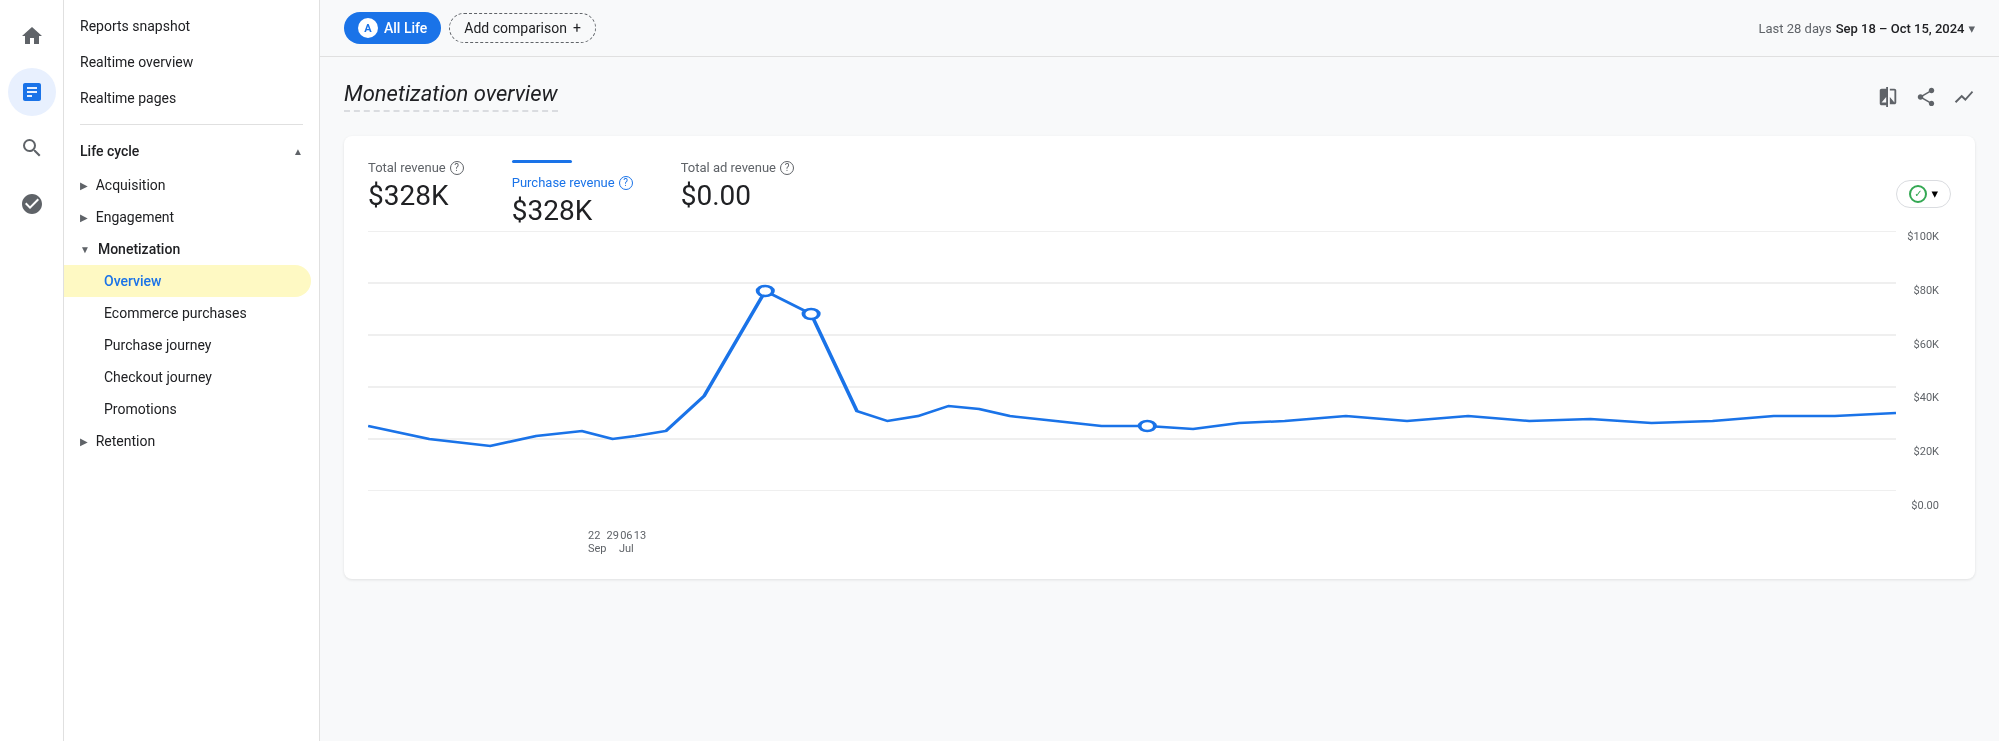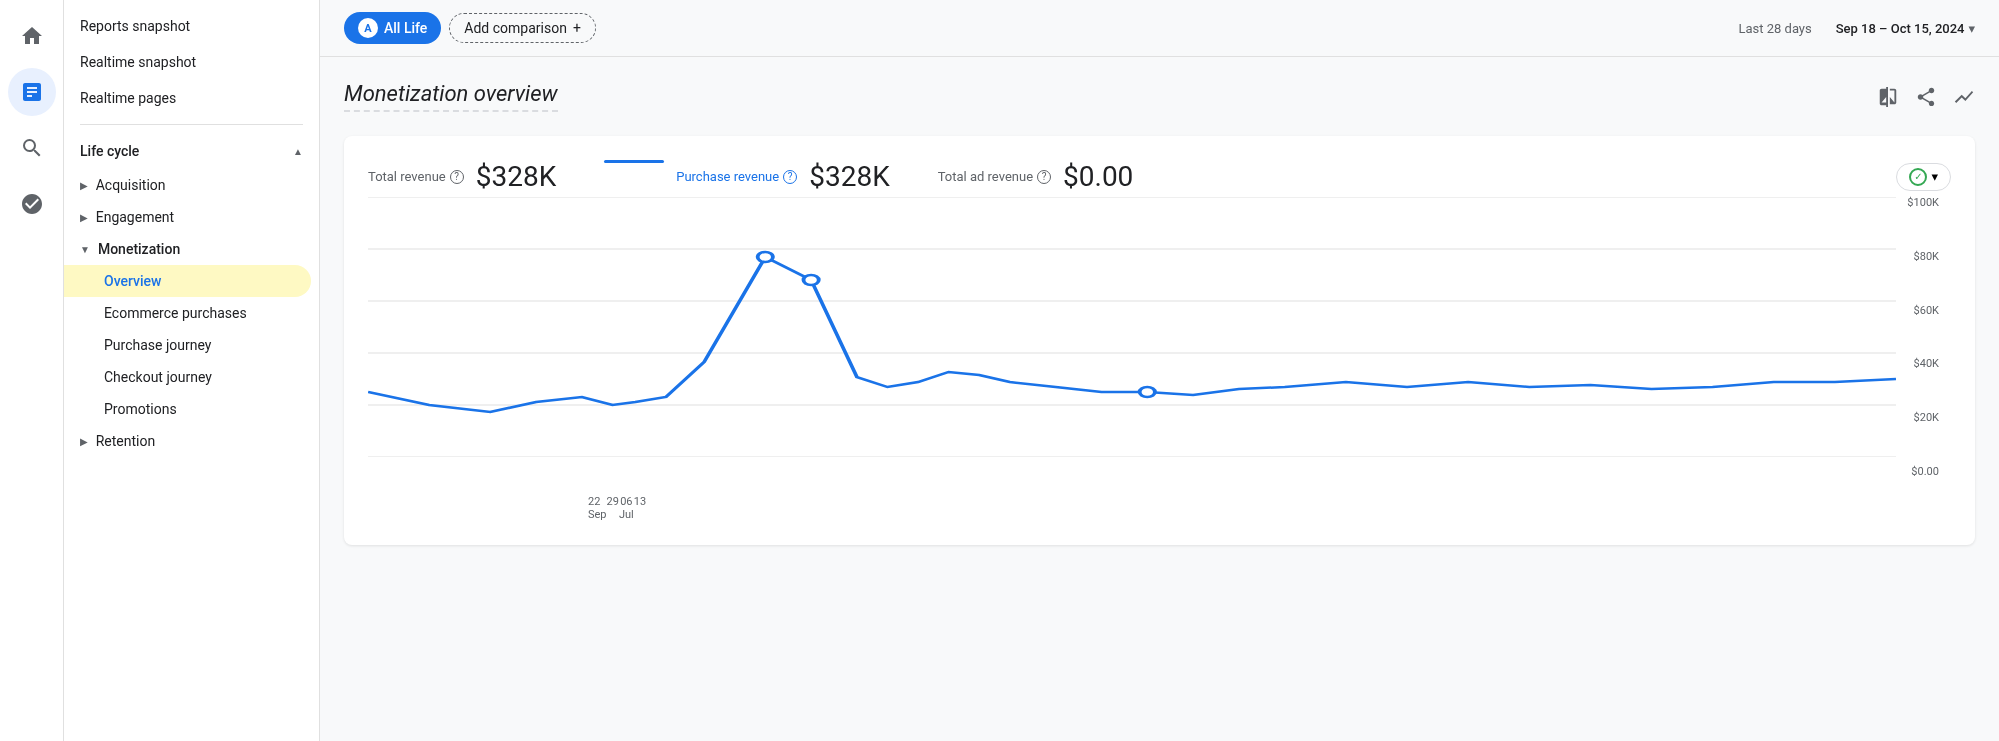--- a/index.html
+++ b/index.html
@@ -149,21 +149,21 @@
       border-radius: 16px;
       padding: 6px 14px;
       font-size: 14px;
       cursor: pointer;
       color: #202124;
       background: transparent;
     }
     .top-bar-right {
       display: flex;
       align-items: center;
-      gap: 24px;
+      gap: 4px;
       font-size: 13px;
       color: #5f6368;
     }
     .date-range {
       display: flex;
       align-items: center;
       gap: 4px;
       cursor: pointer;
     }
     .date-range-label { font-weight: 500; color: #202124; }
@@ -200,21 +200,21 @@
       align-items: center;
     }
 
     
     .chart-card {
       background: #fff;
       border-radius: 8px;
       padding: 24px;
       box-shadow: 0 1px 3px rgba(0,0,0,0.1);
     }
-    .metric-item { display: flex; flex-direction: row; gap: 12px; }
+    .metric-item { display: flex; flex-direction: column; gap: 4px; }
     .metric-label {
       font-size: 13px;
       color: #5f6368;
       display: flex;
       align-items: center;
       gap: 4px;
     }
     .metric-label.active { color: #1a73e8; }
     .metric-value {
       font-size: 28px;
@@ -324,21 +324,21 @@
   </div>
   <div class="icon-bar-item">
     <svg viewBox="0 0 24 24" fill="currentColor">
         <path d="M12 2C6.48 2 2 6.48 2 12s4.48 10 10 10 10-4.48 10-10S17.52 2 12 2zm-2 15l-5-5 1.41-1.41L10 14.17l7.59-7.59L19 8l-9 9z"></path>
       </svg>
   </div>
 </div>
 
 <div class="sidebar">
   <div class="sidebar-top-item">Reports snapshot</div>
-  <div class="sidebar-top-item">Realtime snapshot</div>
+  <div class="sidebar-top-item">Realtime overview</div>
   <div class="sidebar-top-item">Realtime pages</div>
   <hr class="sidebar-divider">
   <div class="sidebar-section-header">
     <span>Life cycle</span>
     <span class="chevron">▲</span>
   </div>
   <div class="sidebar-group">
     <div class="sidebar-parent-item">
       <span class="chevron">▶</span>
       <span>Acquisition</span>

